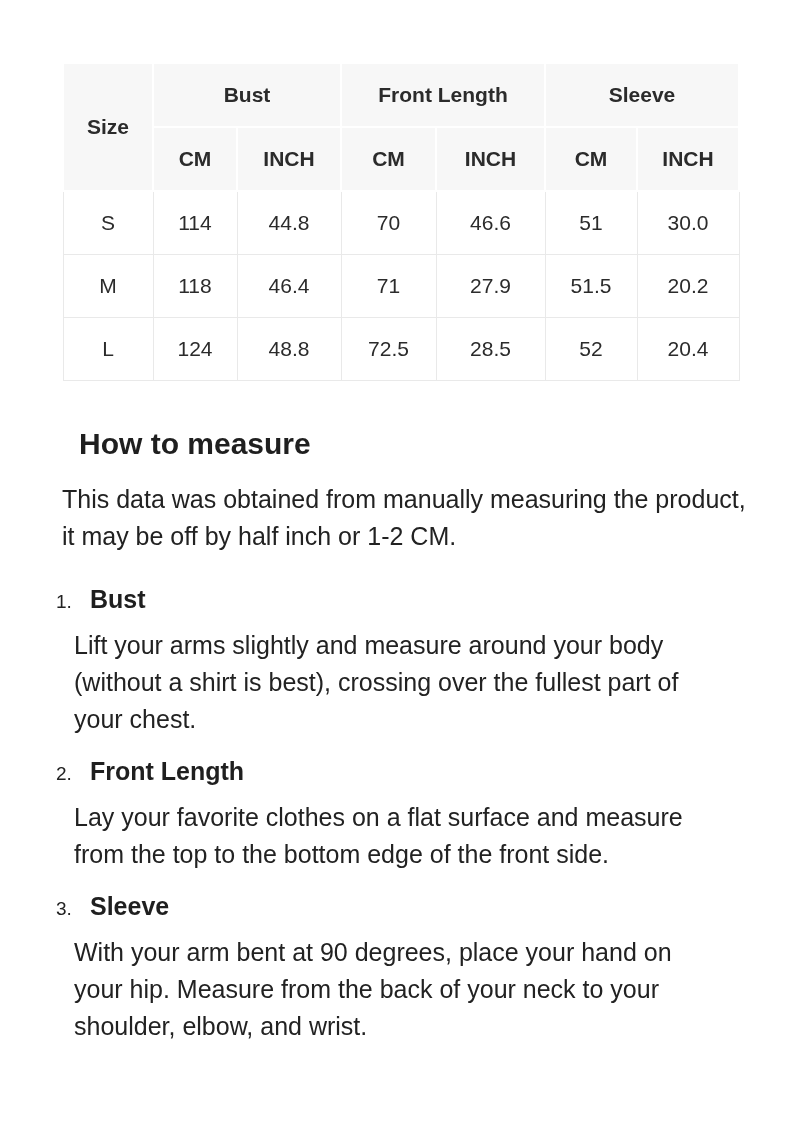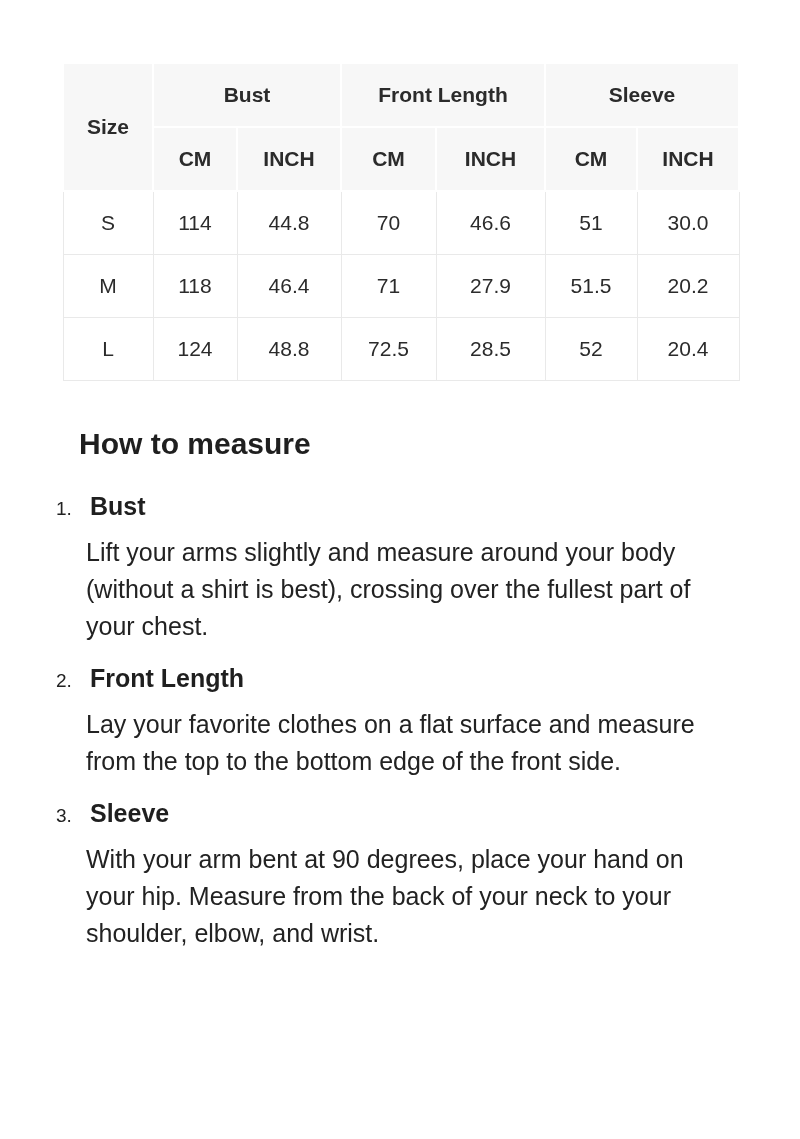--- a/index.html
+++ b/index.html
@@ -73,21 +73,21 @@
     flex: 0 0 34px;
     font-size: 19px;
     color: #222222;
   }
   .step-term {
     font-size: 25px;
     font-weight: 700;
     color: #1f1f1f;
   }
   .step-desc {
-    margin: 7px 0 0 30px;
+    margin: 7px 0 0 18px;
     font-size: 25px;
     line-height: 37px;
     max-width: 630px;
   }
 </style>
 </head>
 <body>
 
 <div class="page">
 
@@ -143,20 +143,21 @@
         <td>72.5</td>
         <td>28.5</td>
         <td>52</td>
         <td>20.4</td>
       </tr>
     </tbody>
   </table>
 
   <h2 class="htm-heading">How to measure</h2>
 
+  <p class="htm-intro">This data was obtained from manually measuring the product, it may be off by half inch or 1-2 CM.</p>
 
   <div class="steps">
 
     <div class="step">
       <div class="step-header">
         <span class="step-num">1.</span>
         <span class="step-term">Bust</span>
       </div>
       <p class="step-desc">Lift your arms slightly and measure around your body (without a shirt is best), crossing over the fullest part of your chest.</p>
     </div>

